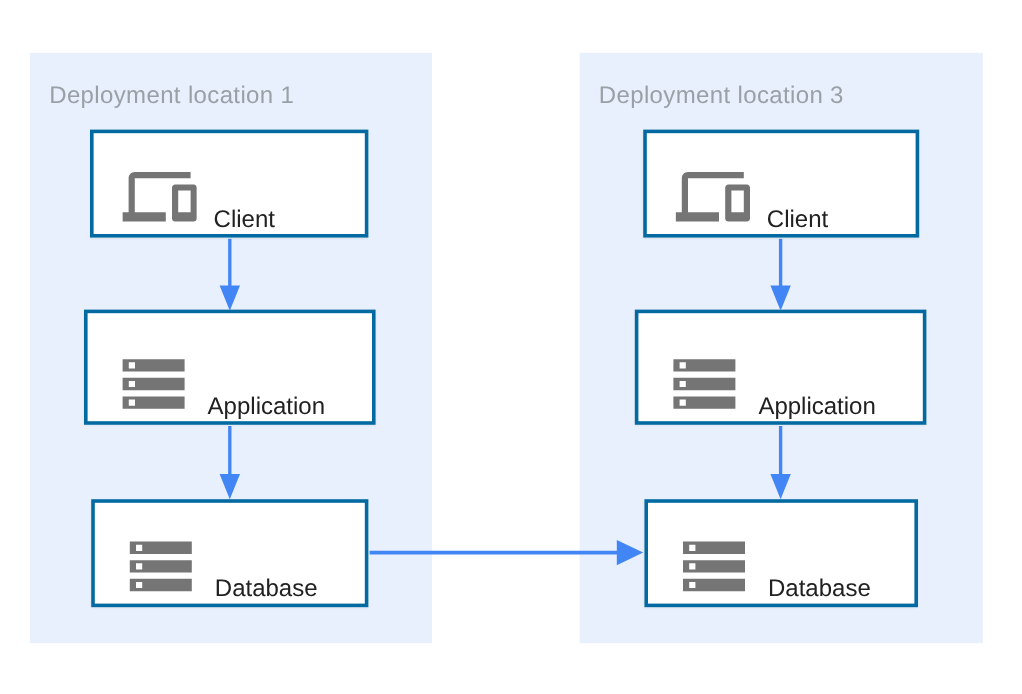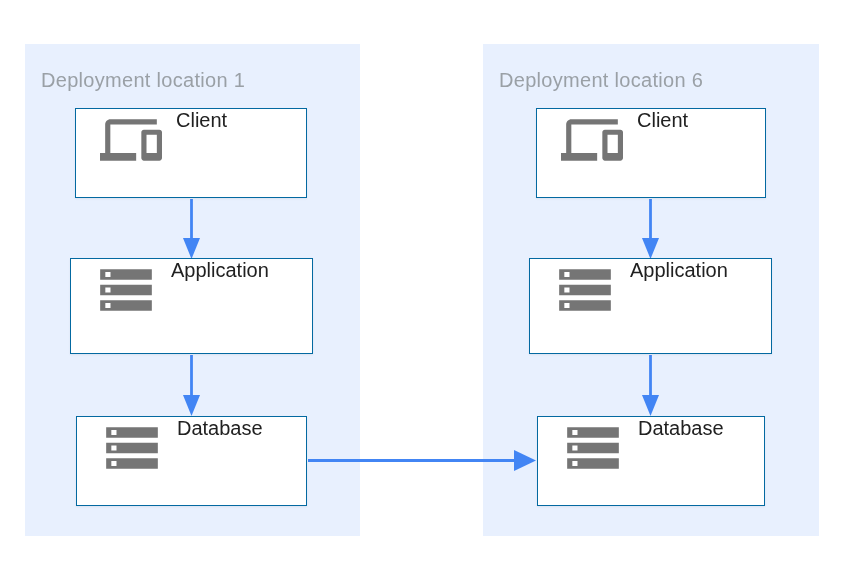--- a/index.html
+++ b/index.html
@@ -10,22 +10,22 @@
   .panel-1{left:25px;width:335px;}
   .panel-2{left:483px;width:336px;}
 
   .panel-title{
     position:absolute;left:16px;top:25px;margin:0;
     font-size:20px;font-weight:400;letter-spacing:.3px;color:#9AA0A6;
     white-space:nowrap;
   }
 
   .node{
-    position:absolute;display:flex;align-items:flex-start;box-sizing:border-box;
-    background:#ffffff;border:1px solid #0369a1;
+    position:absolute;display:flex;align-items:flex-end;box-sizing:border-box;
+    background:#ffffff;border:3px solid #0369a1;
     box-shadow:0 1px 2px rgba(0,0,0,.06);
     padding-left:24px;
   }
   .node .icon{display:flex;align-items:center;margin-right:14px;flex:0 0 auto;}
   .node .label{font-size:20px;color:#212121;white-space:nowrap;}
 
   .n-c1{left:75px; top:108px;width:232px;height:90px;}
   .n-a1{left:70px; top:258px;width:243px;height:96px;}
   .n-d1{left:76px; top:416px;width:231px;height:90px;}
   .n-c2{left:536px;top:108px;width:230px;height:90px;}
@@ -37,21 +37,21 @@
 </head>
 <body>
 
 <div class="canvas">
 
   <section class="panel panel-1">
     <h2 class="panel-title">Deployment location 1</h2>
   </section>
 
   <section class="panel panel-2">
-    <h2 class="panel-title">Deployment location 6</h2>
+    <h2 class="panel-title">Deployment location 3</h2>
   </section>
 
   <svg class="arrows" width="852" height="578" viewBox="0 0 852 578" aria-hidden="true">
     <g>
       <line x1="191.5" y1="199" x2="191.5" y2="240" stroke-width="2.8" stroke="#4285F4"></line>
       <polygon points="183,238 200,238 191.5,259" fill="#4285F4"></polygon>
     </g>
     <g>
       <line x1="191.5" y1="355" x2="191.5" y2="397" stroke-width="2.8" stroke="#4285F4"></line>
       <polygon points="183,395 200,395 191.5,416" fill="#4285F4"></polygon>

